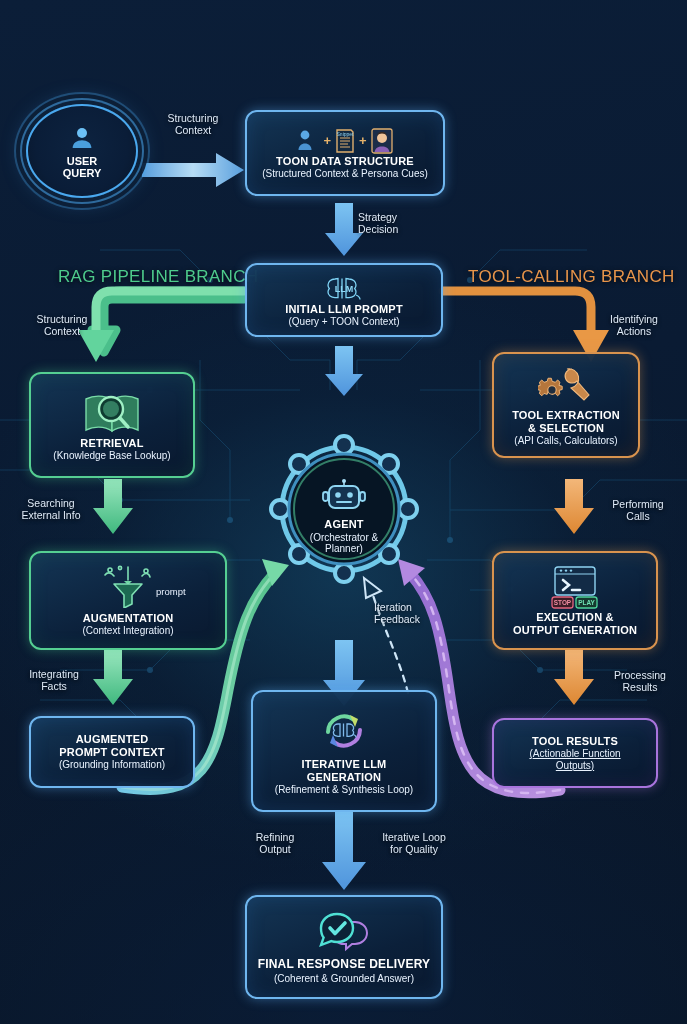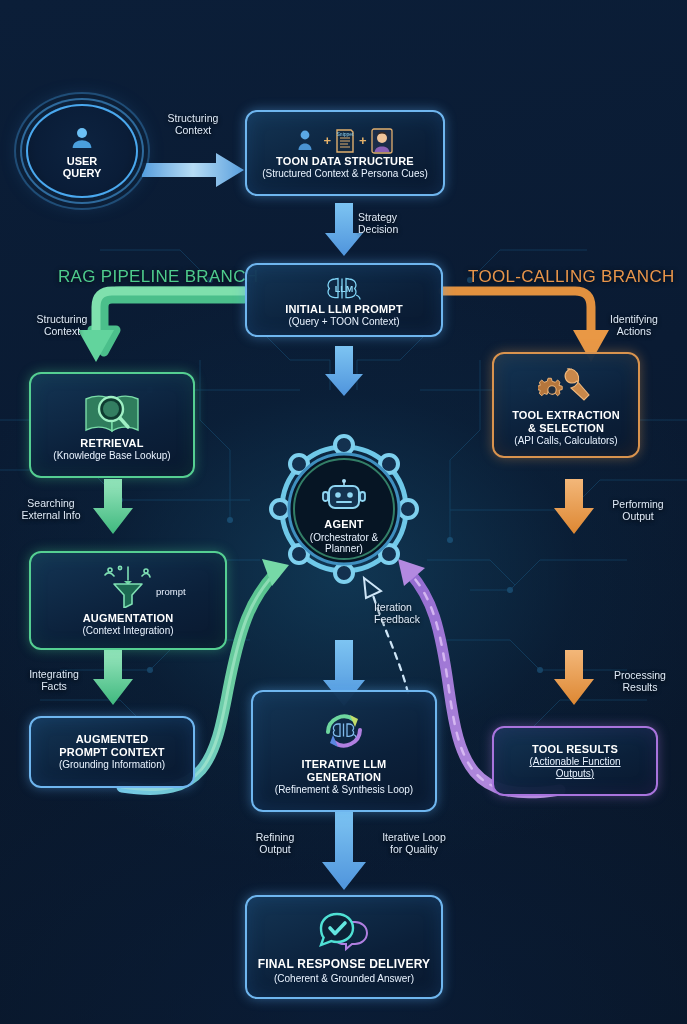--- a/index.html
+++ b/index.html
@@ -44,21 +44,21 @@
     padding: 6px 7px;
     background: linear-gradient(160deg, rgba(20,54,86,.96) 0%, rgba(11,32,58,.97) 60%, rgba(9,24,46,.98) 100%);
     box-shadow: 0 0 14px rgba(0,0,0,.45);
   }
   .node .nm { font-size: 11px; font-weight: bold; line-height: 1.12; letter-spacing:.2px; }
   .node .ns { font-size: 10px; font-weight: normal; line-height: 1.14; margin-top: 1px; color:#e9f3ff; }
 
   .b-blue   { border: 2px solid #6fb6ef; box-shadow: 0 0 12px rgba(90,170,240,.45), inset 0 0 18px rgba(40,110,180,.22); }
   .b-green  { border: 2px solid #55cf92; box-shadow: 0 0 12px rgba(70,200,140,.40), inset 0 0 18px rgba(30,120,90,.20); }
   .b-orange { border: 2px solid #d9934e; box-shadow: 0 0 12px rgba(220,150,80,.40), inset 0 0 18px rgba(140,80,30,.20); }
-  .b-purple { border: 2px solid #a974dd; box-shadow: 0 0 12px rgba(170,120,220,.40), inset 0 0 18px rgba(90,50,140,.20); margin-top: 8px; }
+  .b-purple { border: 2px solid #a974dd; box-shadow: 0 0 12px rgba(170,120,220,.40), inset 0 0 18px rgba(90,50,140,.20); }
 
   
   #user-query {
     position: absolute; left: 26px; top: 104px; width: 112px; height: 94px;
     border-radius: 50%;
     background: radial-gradient(circle at 50% 45%, #0d2banything 0%, #0a1f3c 60%, #09192f 100%);
     background: radial-gradient(circle at 50% 45%, #0d2340 0%, #0a1d38 62%, #081528 100%);
     border: 2px solid #4aa8ee;
     box-shadow: 0 0 0 4px rgba(10,25,48,.9), 0 0 0 6px rgba(74,168,238,.55),
                 0 0 0 10px rgba(10,25,48,.9), 0 0 0 12px rgba(74,168,238,.30),
@@ -338,22 +338,40 @@
       <g fill="#b5763c" stroke="#eeb478" stroke-width="1.1">
         <path d="M18 16l3.5 1 2.5-2.6 2.6 2.5-1 3.5 3.5 1v3.6l-3.5 1 1 3.5-2.6 2.5-2.5-2.6-3.5 1-1-3.5h-3.6l-1 3.5-3.5-1-2.5 2.6-2.6-2.5 1-3.5-3.5-1v-3.6l3.5-1-1-3.5 2.6-2.5 2.5 2.6 3.5-1 1-3.5h3.6z" transform="translate(-2,4) scale(.9)"></path>
         <circle cx="14" cy="27" r="4.2" fill="#1f2d3e"></circle>
       </g>
     </svg>
     <div class="nm" style="white-space:pre-line;">TOOL EXTRACTION
 &amp; SELECTION</div>
     <div class="ns">(API Calls, Calculators)</div>
   </div>
   <div class="clabel" style="left:596px; top:498px; width:84px;">Performing
-Output</div>
-
+Calls</div>
+
+  <div class="node b-orange" style="left:492px; top:551px; width:166px; height:99px;">
+    <svg width="56" height="46" viewBox="0 0 56 46">
+      <rect x="8" y="2" width="40" height="28" rx="3" fill="#122b46" stroke="#8fd4f2" stroke-width="1.4"></rect>
+      <path d="M8 9h40" stroke="#8fd4f2" stroke-width="1.2"></path>
+      <g fill="#8fd4f2">
+          <circle cx="14" cy="5.6" r="1.2"></circle>
+          <circle cx="19" cy="5.6" r="1.2"></circle>
+          <circle cx="24" cy="5.6" r="1.2"></circle>
+        </g>
+      <path d="M16 15l6 5-6 5M25 25h8" stroke="#e8f6ff" stroke-width="2.6" fill="none" stroke-linecap="round"></path>
+      <rect x="5" y="32" width="21" height="11" rx="2.6" fill="#3c1c26" stroke="#e2647e" stroke-width="1.3"></rect>
+      <text x="15.5" y="40" font-size="6.4" font-weight="bold" fill="#f08da2" text-anchor="middle" font-family="Liberation Sans">STOP</text>
+      <rect x="29" y="32" width="21" height="11" rx="2.6" fill="#16392f" stroke="#4fd49c" stroke-width="1.3"></rect>
+      <text x="39.5" y="40" font-size="6.4" font-weight="bold" fill="#6fe3b4" text-anchor="middle" font-family="Liberation Sans">PLAY</text>
+    </svg>
+    <div class="nm" style="white-space:pre-line;">EXECUTION &amp;
+OUTPUT GENERATION</div>
+  </div>
   <div class="clabel" style="left:598px; top:669px; width:84px;">Processing
 Results</div>
 
   <div class="node b-purple" style="left:492px; top:718px; width:166px; height:70px;">
     <div class="nm">TOOL RESULTS</div>
     <div class="ns" style="white-space:pre-line;text-decoration:underline;">(Actionable Function
 Outputs)</div>
   </div>
 
   <svg style="position:absolute; left:251px; top:434px; width:186px; height:150px;" viewBox="0 0 186 150">

